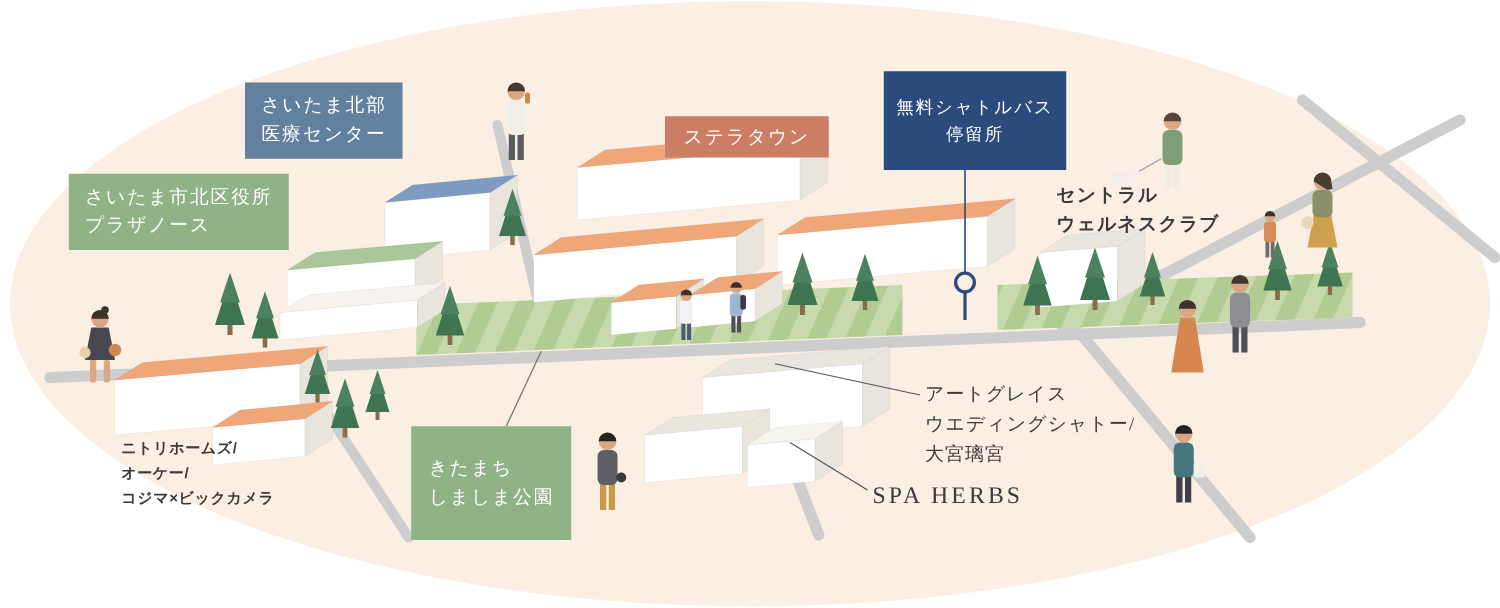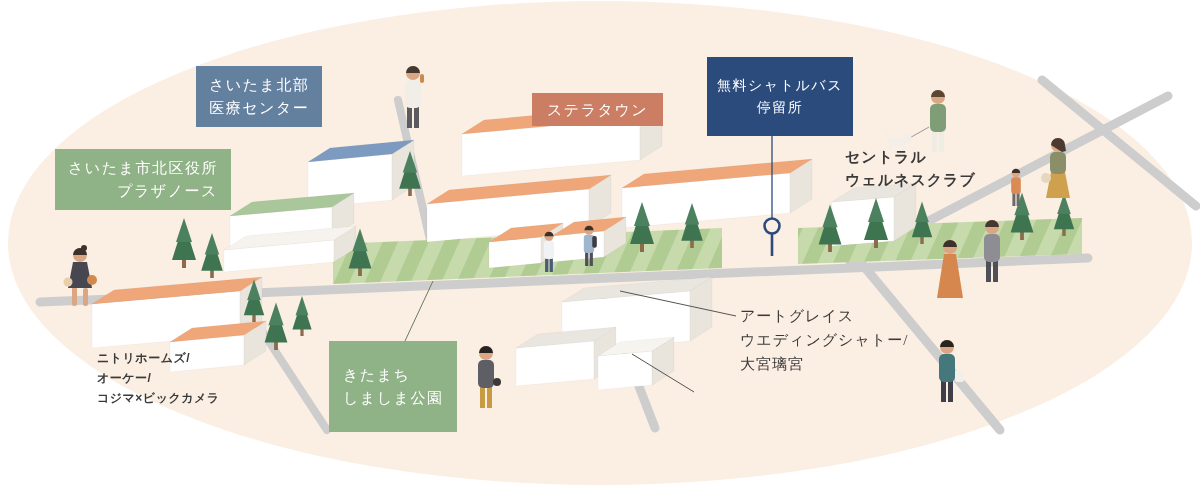--- a/index.html
+++ b/index.html
@@ -15,21 +15,21 @@
     position:absolute;
     color:#fff;
     font-size:15px;
     line-height:1.55;
     letter-spacing:1.5px;
     padding:7px 13px;
     white-space:pre-line;
     font-weight:500;
   }
   #label-medical{left:196px;top:66px;background:var(--label-blue,#64809f);text-align:center;}
-  #label-ward{left:55px;top:149px;background:var(--label-green,#8fb286);text-align:right;}
+  #label-ward{left:55px;top:139px;background:var(--label-green,#8fb286);}
   #label-stella{left:532px;top:58px;background:var(--label-salmon,#cb7e63);padding:5px 15px;margin-top:35px;}
   #label-shuttle{left:707px;top:57px;background:var(--label-navy,#2c4b7d);text-align:center;font-size:14px;padding:18px 10px;}
   #label-park{left:329px;top:341px;background:var(--label-green,#8fb286);padding:22px 14px;}
   
   .label-text{
     position:absolute;
     color:var(--text-dark,#3a3a3a);
     white-space:pre-line;
   }
   #label-wellness{left:845px;top:146px;width:150px;text-align:left;font-weight:700;font-size:15px;line-height:1.5;letter-spacing:1px;}
@@ -335,16 +335,17 @@
   <div class="label-box" id="label-shuttle">無料シャトルバス
 停留所</div>
   <div class="label-box" id="label-park">きたまち
 しましま公園</div>
 
   <div class="label-text" id="label-wellness">セントラル
 ウェルネスクラブ</div>
   <div class="label-text" id="label-artgrace">アートグレイス
 ウエディングシャトー/
 大宮璃宮</div>
+  <div class="label-text" id="label-spaherbs">SPA HERBS</div>
   <div class="label-text" id="label-nitori">ニトリホームズ/
 オーケー/
 コジマ×ビックカメラ</div>
 </div>
 
 </body></html>

